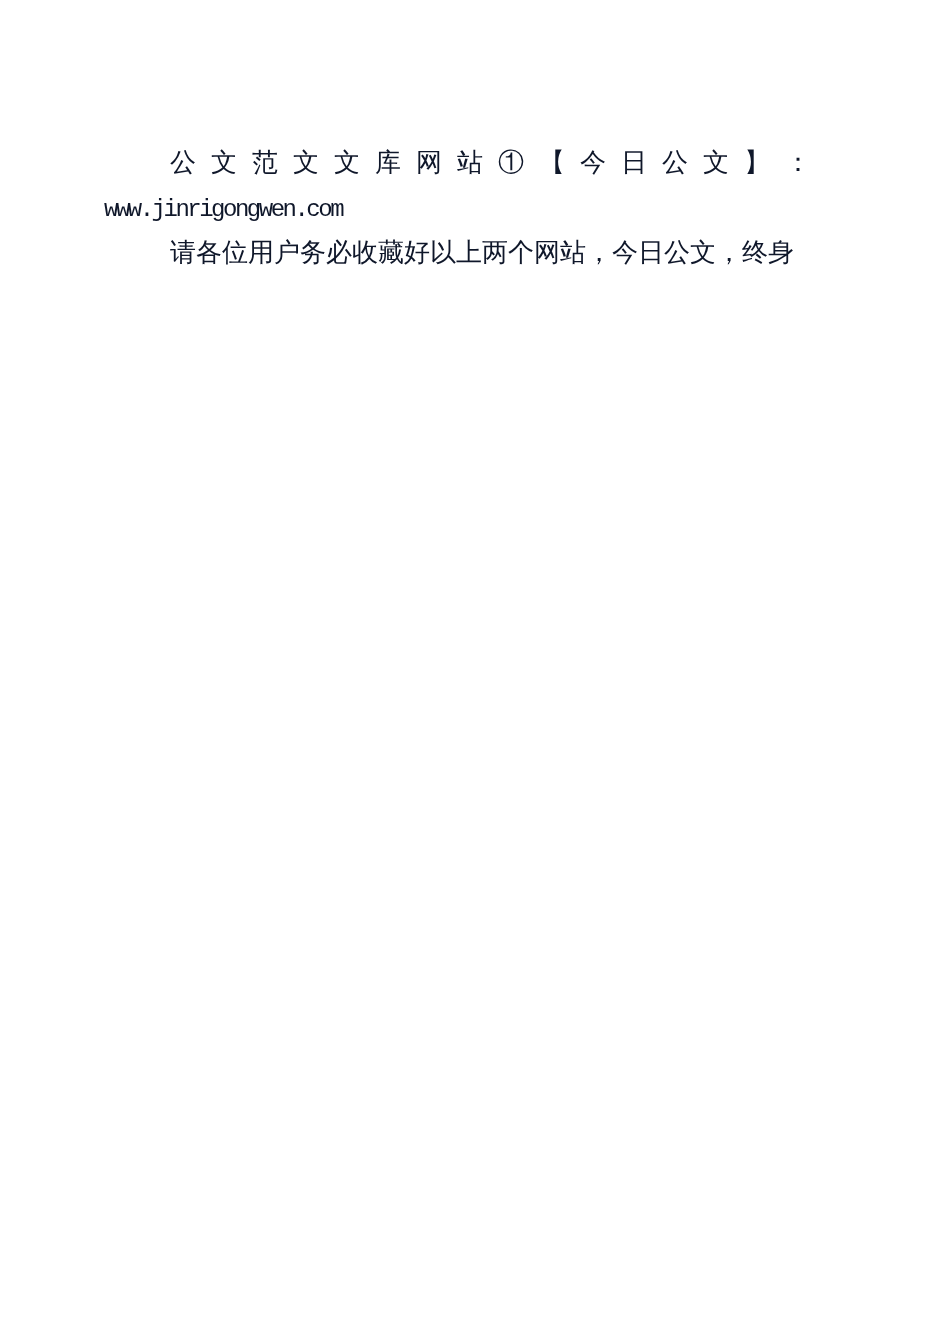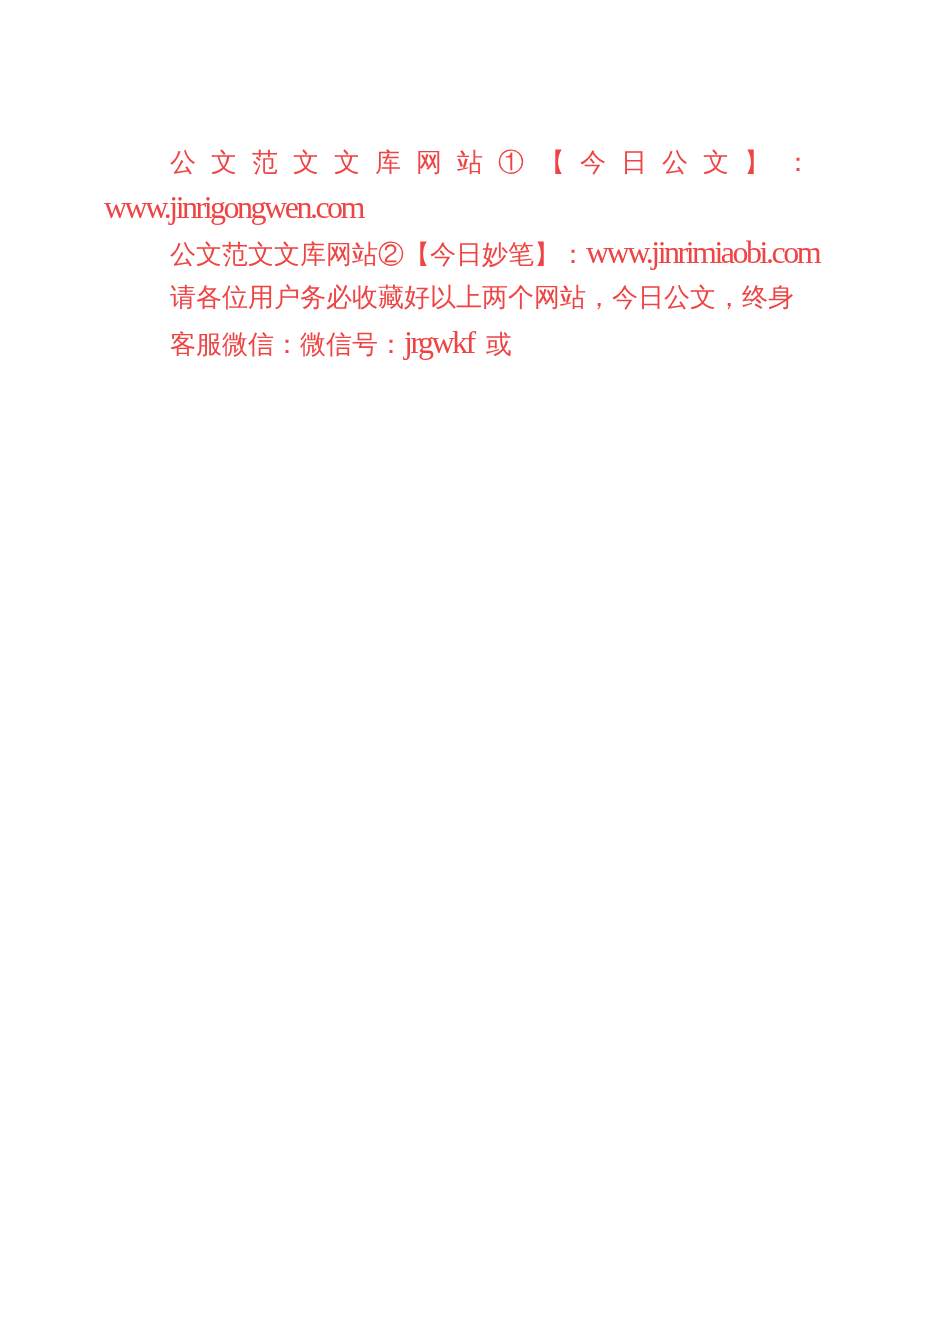--- a/index.html
+++ b/index.html
@@ -20,48 +20,46 @@
     background: #ffffff;
     box-sizing: border-box;
     padding: 140px 100px 0 104px;
     color: #1b1b1b;
   }
   .line {
     height: 45px;
     line-height: 45px;
     font-size: 26px;
     white-space: nowrap;
-    color: #ef4444;
+    color: #0f172a;
   }
   .indent {
     padding-left: 66px;
   }
   
   .spread {
     letter-spacing: 15px;
   }
   .latin {
-    font-family: Liberation Serif, serif;
-    font-size: 32px;
+    font-family: Liberation Mono, monospace;
+    font-size: 24px;
     letter-spacing: -2.5px;
   }
   .suffix {
     margin-left: 12px;
   }
 </style>
 </head>
 <body>
 
 <div class="page">
 
   <div class="line indent spread">公文范文文库网站①【今日公文】：</div>
 
   <div class="line"><span class="latin">www.jinrigongwen.com</span></div>
 
-  <div class="line indent"><span>公文范文文库网站②【今日妙笔】：</span><span class="latin">www.jinrimiaobi.com</span></div>
 
   <div class="line indent">请各位用户务必收藏好以上两个网站，今日公文，终身</div>
 
 
-  <div class="line indent"><span>客服微信：微信号：</span><span class="latin">jrgwkf</span><span class="suffix">或</span></div>
 
 
 </div>
 
 </body></html>

